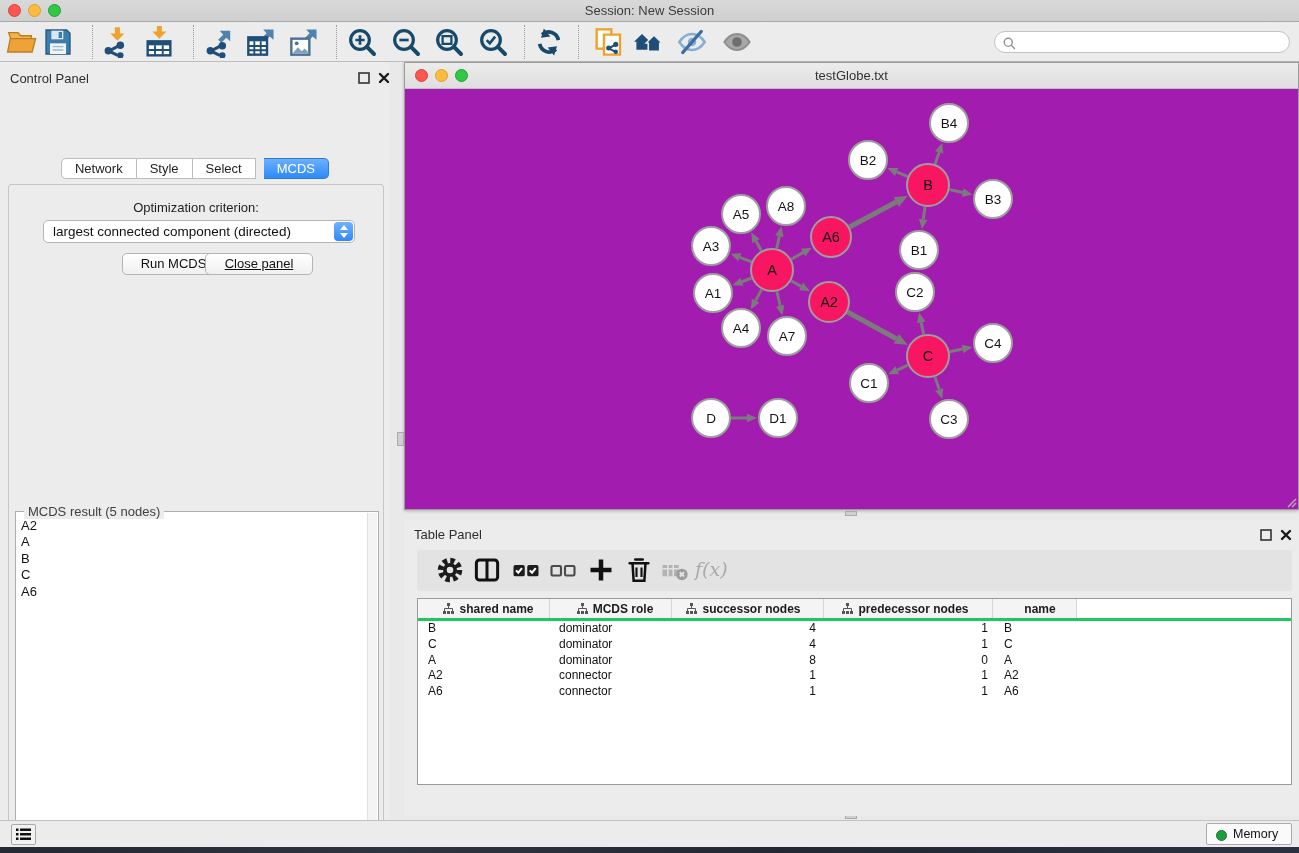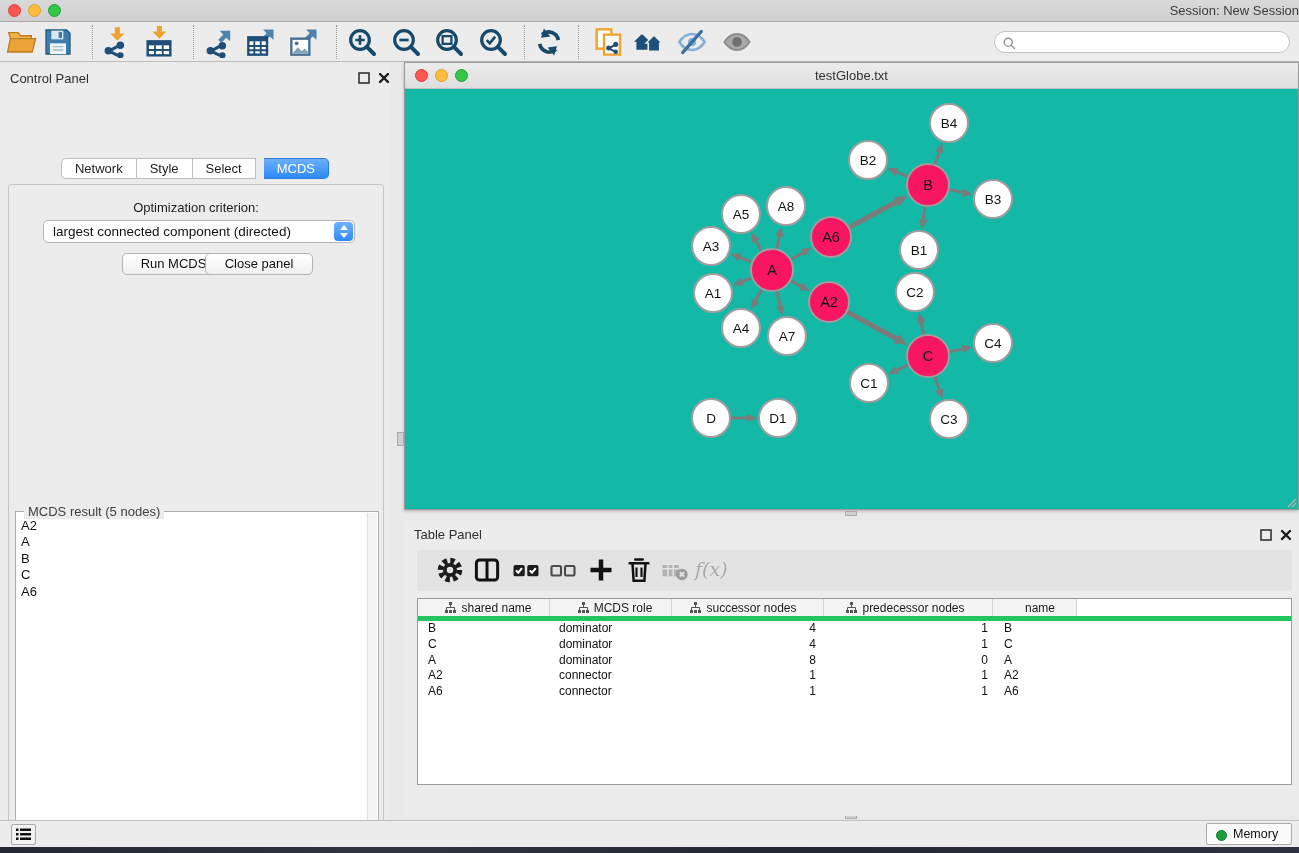--- a/index.html
+++ b/index.html
@@ -3,21 +3,21 @@
 <meta charset="utf-8">
 <style>
   * { margin:0; padding:0; box-sizing:border-box; }
   html,body { width:1299px; height:853px; }
   body { font-family:"Liberation Sans", sans-serif; background:#e9e9e9; position:relative; overflow:hidden; }
   .abs { position:absolute; }
 
   
   #titlebar { left:0; top:0; width:1299px; height:22px;
     background:linear-gradient(#d9d9d9,#cfcfcf); border-bottom:1px solid #a8a8a8; }
-  #titlebar .title { width:100%; text-align:right; font-size:13px; color:#3c3c3c; line-height:21px; }
+  #titlebar .title { width:100%; text-align:center; font-size:13px; color:#3c3c3c; line-height:21px; }
   .tl { width:13px; height:13px; border-radius:50%; top:4px; }
   .tl.red { background:#fc5753; border:1px solid #df3d38; }
   .tl.yellow { background:#fdbc40; border:1px solid #dea123; }
   .tl.green { background:#33c748; border:1px solid #1fa12e; }
 
   
   #toolbar { left:0; top:22px; width:1299px; height:40px; background:#ececec; border-bottom:1px solid #bdbdbd; }
   .tb-icon { top:4px; width:32px; height:32px; cursor:default; }
   .tb-sep { top:3px; width:0; height:34px; border-left:1px dotted #9a9a9a; }
   #searchbox { right:9px; top:9px; width:296px; height:22px; background:#fff; border:1px solid #c3c3c3;
@@ -45,48 +45,48 @@
   #criterion .val { position:absolute; left:9px; top:3px; font-size:13.5px; color:#111; }
   #criterion .spin { position:absolute; right:1px; top:1px; width:19px; height:19px; border-radius:4px;
     background:linear-gradient(#70b2fb,#2f89f7); }
   #criterion .spin .up { position:absolute; left:5.5px; top:3px; width:0; height:0;
     border-left:4px solid transparent; border-right:4px solid transparent; border-bottom:5px solid #fff; }
   #criterion .spin .dn { position:absolute; left:5.5px; bottom:3px; width:0; height:0;
     border-left:4px solid transparent; border-right:4px solid transparent; border-top:5px solid #fff; }
   .mac-btn { height:22px; background:linear-gradient(#ffffff,#f0f0f0); border:1px solid #b4b4b4;
     border-radius:5px; font-size:13px; color:#111; text-align:center; line-height:20px; cursor:default; }
   #run-btn { left:85px; top:68px; width:103px;margin-left:28px; }
-  #close-btn { left:196px; top:68px; width:108px; }
+  #close-btn { left:196px; top:68px; width:108px;text-decoration:underline; }
   #mcds-result { position:absolute; left:6px; top:326px; width:364px; height:347px; background:#fff;
     border:1px solid #aeaeae; }
   #mcds-legend { position:absolute; left:8px; top:-8px; background:#ececec; padding:0 4px; font-size:13px; color:#404040; }
   #mcds-legend-bg { position:absolute; left:6px; top:318px; width:160px; height:16px; background:#ececec; }
   #mcds-list { position:absolute; left:5px; top:6px; font-size:13px; color:#111; line-height:16.4px; }
   #mcds-scroll { position:absolute; right:1px; top:1px; bottom:1px; width:10px; background:#f4f4f4; border-left:1px solid #e0e0e0; }
 
   
-  #net-window { left:404px; top:62px; width:895px; height:448px; background:#14b8a6;
+  #net-window { left:404px; top:62px; width:895px; height:448px; background:#a21caf;
     border:1px solid #9b9b9b; box-shadow:0 1px 3px rgba(0,0,0,.25); }
   #net-titlebar { left:0; top:0; width:100%; height:26px; background:linear-gradient(#ececec,#dedede);
     border-bottom:1px solid #c0c0c0; }
   #net-titlebar .title { width:100%; text-align:center; font-size:13px; color:#333; line-height:25px; }
   #net-titlebar .tl { top:6px; }
   #graph-svg { position:absolute; left:0; top:26px; }
   #net-grip { right:1px; bottom:1px; width:12px; height:12px; }
 
   .divider-handle { background:#cfcfcf; border:1px solid #ababab; }
 
   
   #table-panel { left:404px; top:520px; width:895px; height:296px; background:#ececec; }
   #tp-header { left:10px; top:7px; font-size:13px; color:#2f2f2f; }
   #tp-toolbar { left:13px; top:30px; width:875px; height:41px; background:#e3e3e3; border-radius:3px; }
   .tp-icon { top:5px; width:30px; height:30px; }
   #tp-fx { font-family:"DejaVu Serif", serif; font-style:italic; font-size:19px; color:#a9a9a9; top:8px; }
   #node-table { left:13px; top:78px; width:875px; height:187px; background:#fff; border:1px solid #9a9a9a; }
-  #nt-header { display:flex; height:22px; border-bottom:5px solid #22c55e; }
+  #nt-header { display:flex; height:22px; border-bottom:3px solid #22c55e;font-weight:bold; }
   .nt-hcell { background:#f4f4f4; border-right:1px solid #d4d4d4; font-size:12px; color:#1c1c1c;
     display:flex; align-items:center; justify-content:center; gap:5px; }
   .nt-hcell svg { flex:0 0 auto; }
   .nt-row { display:flex; height:15.8px; font-size:12px; color:#111; }
   .nt-cell { overflow:hidden; white-space:nowrap; }
   .c0 { width:132px; padding-left:10px; }
   .c1 { width:122px; padding-left:9px; }
   .c2 { width:152px; text-align:right; padding-right:8px; }
   .c3 { width:169px; text-align:right; padding-right:5px; }
   .c4 { width:84px; padding-left:11px; }

